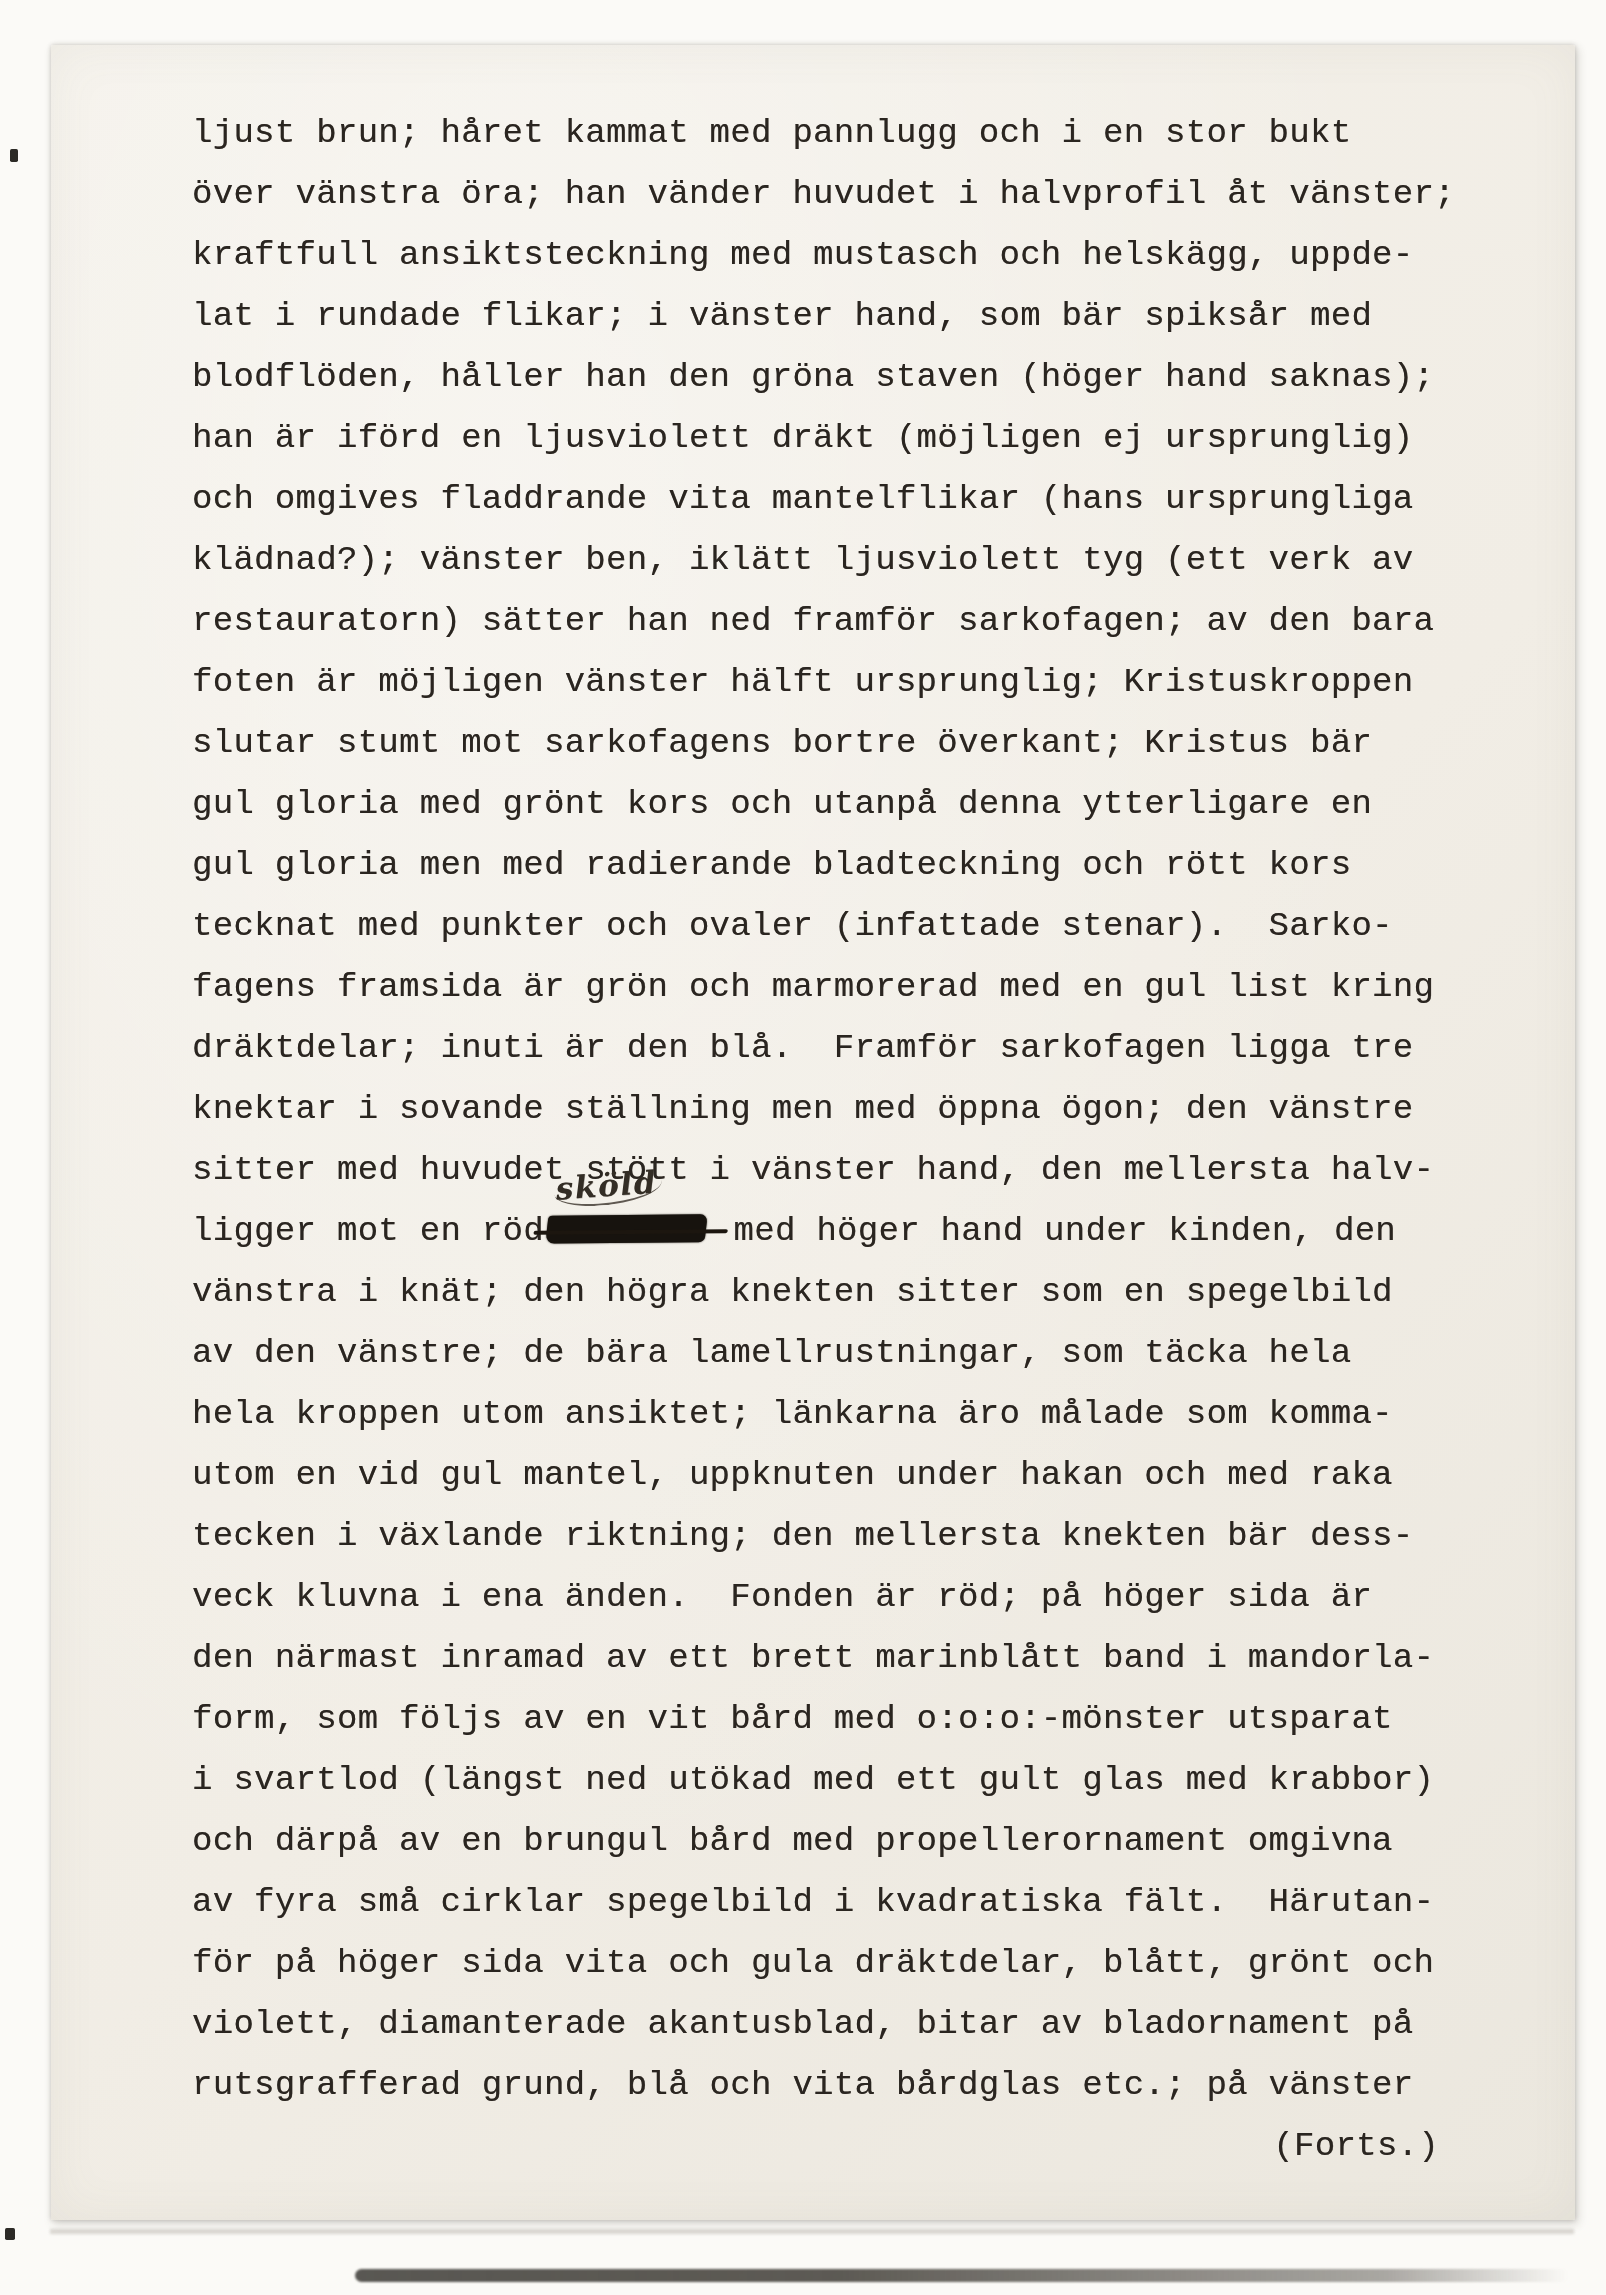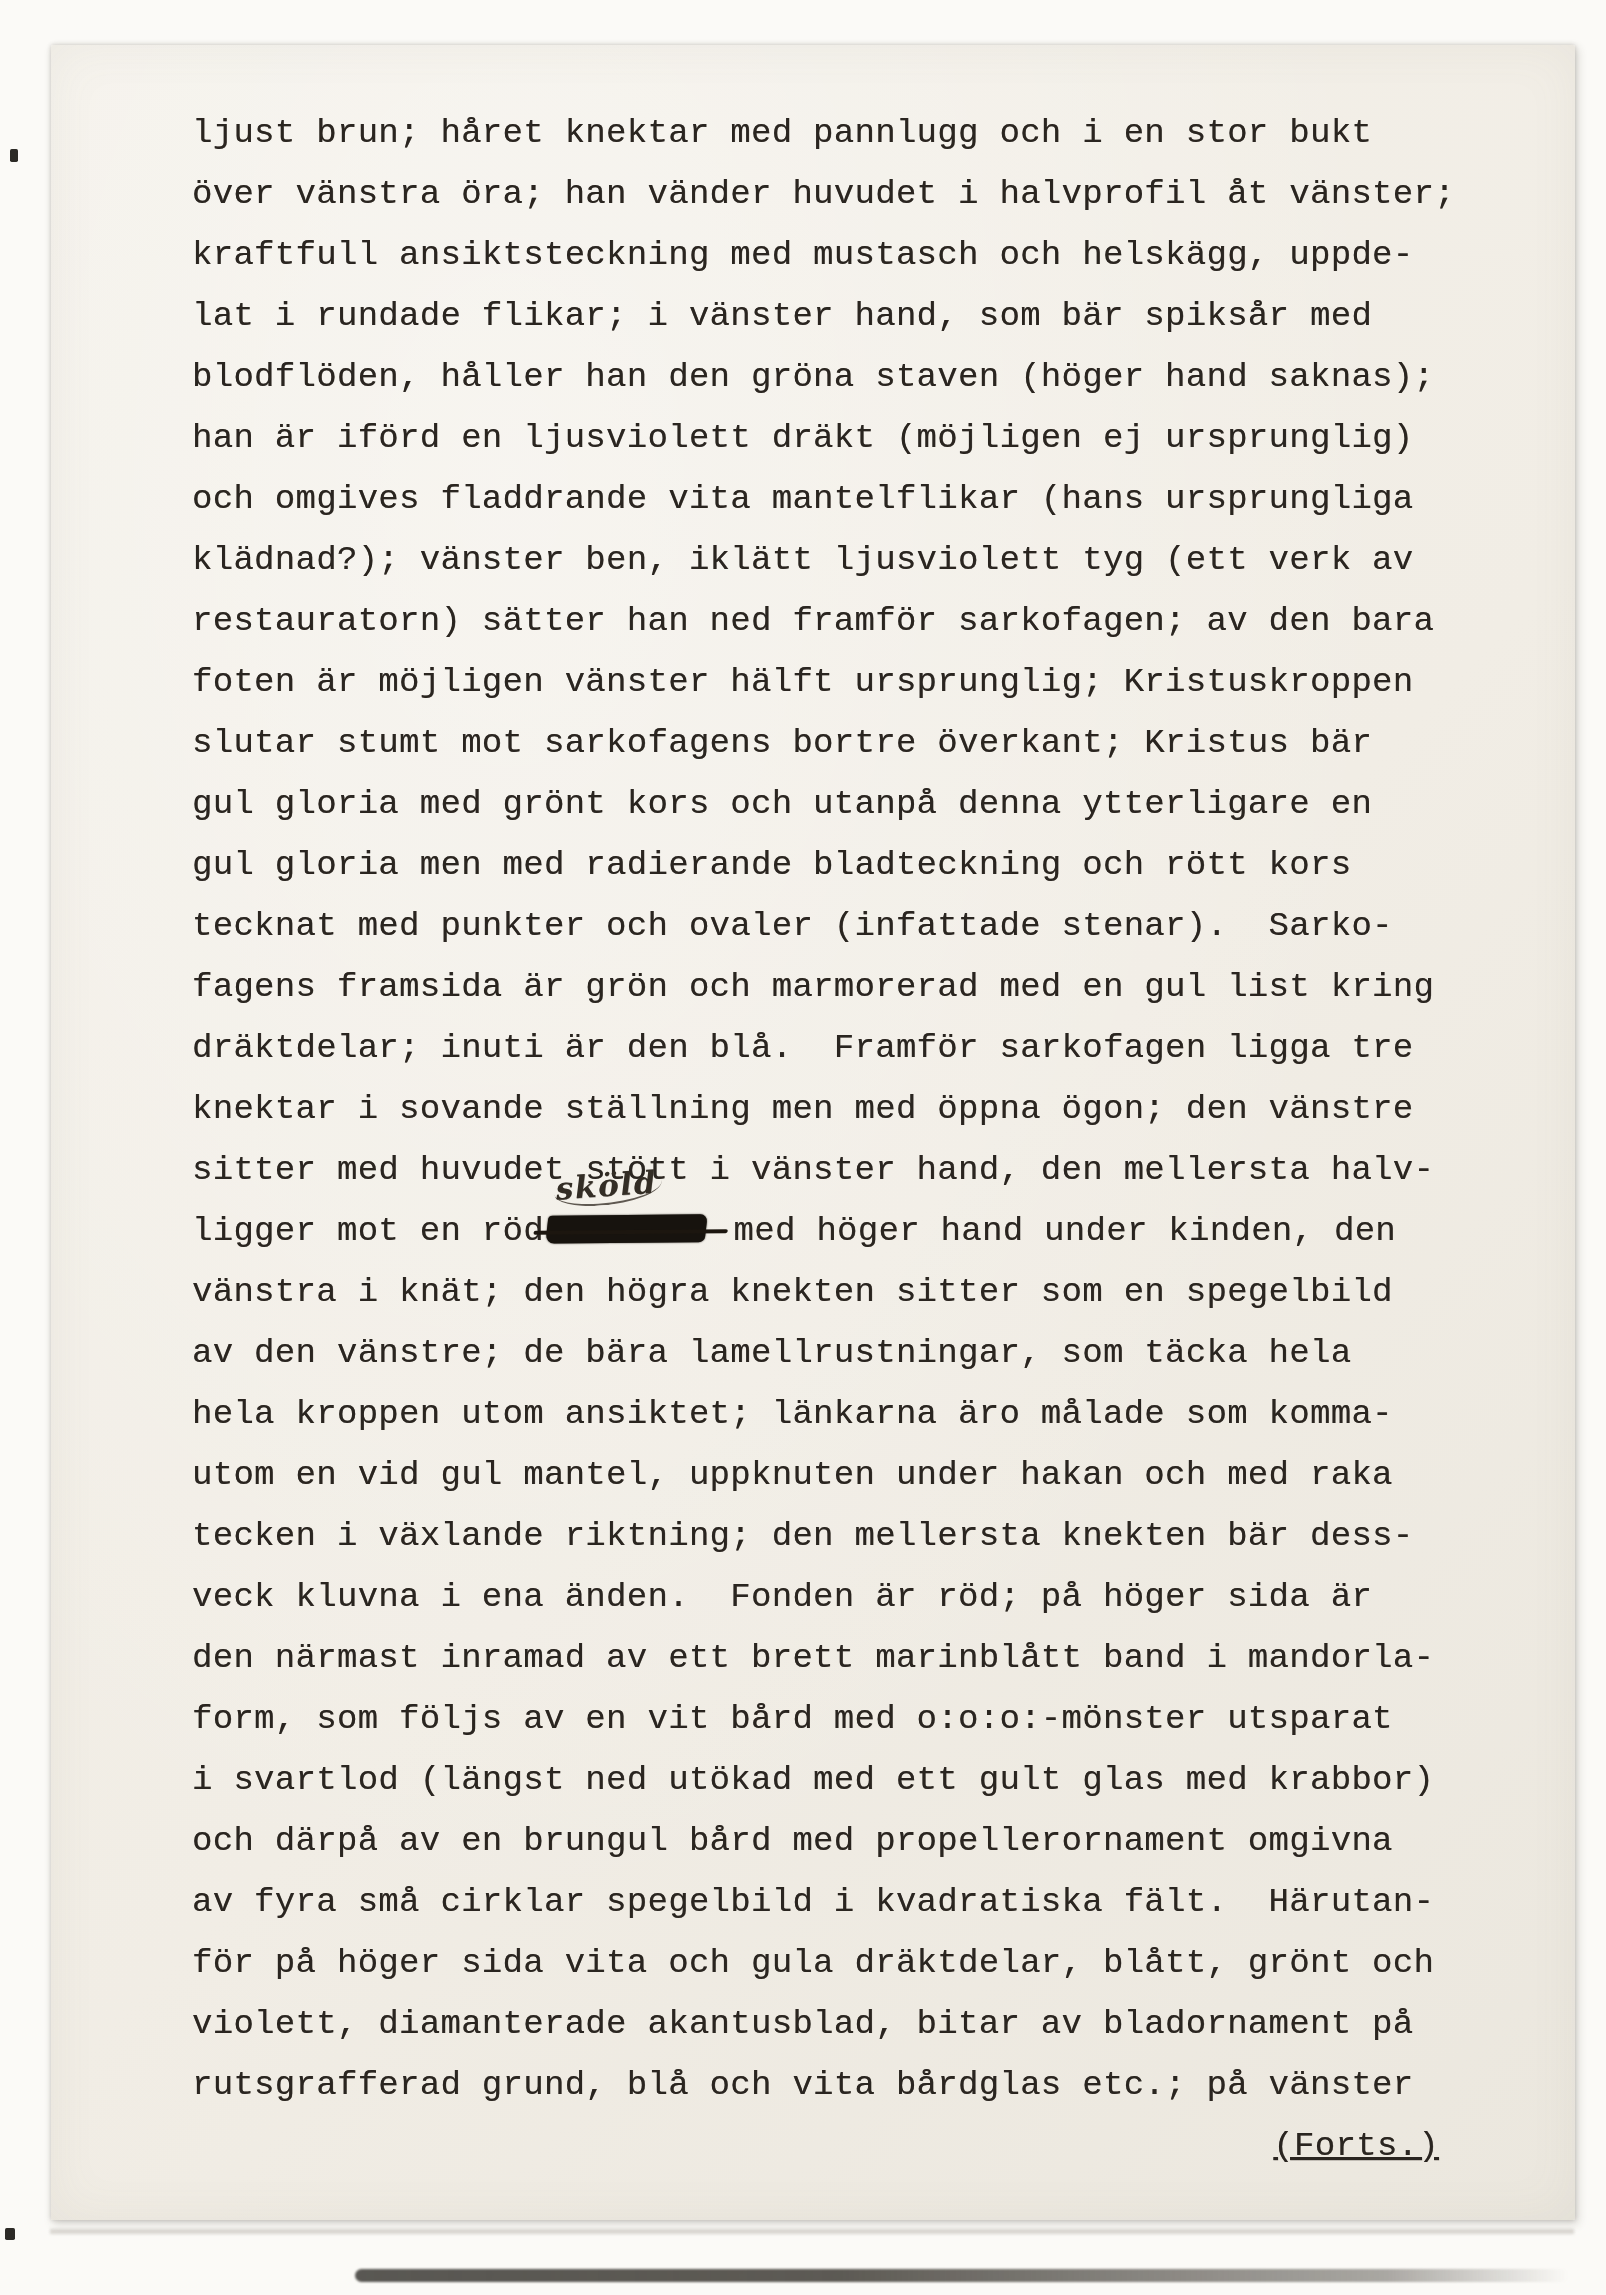--- a/index.html
+++ b/index.html
@@ -37,21 +37,20 @@
     white-space:pre;
     font-size:34px;
     line-height:61px;
     letter-spacing:0.3px;
     color:#2a2520;
     text-shadow:0.2px 0.4px 0.6px rgba(40,33,26,0.55);
   }
   .line.right {
     text-align:right;
     padding-right:95px;
-    text-decoration:underline;
   }
   .redacted {
     position:relative;
     display:inline-block;
     width:159px;
     height:28px;
     margin:0 6.6px -3.3px 3.3px;
     background:#17130e;
     border-radius:4.1px 7.4px 5.8px 9px;
     transform:skewX(-7deg) rotate(-0.5deg);
@@ -104,21 +103,21 @@
     background:rgba(120,112,100,0.25);
     filter:blur(1.7px);
   }
 </style>
 </head>
 <body>
 
 <div id="screenshot">
   <div class="paper">
     <div class="text-block">
-        <div class="line">ljust brun; håret knektar med pannlugg och i en stor bukt</div>
+        <div class="line">ljust brun; håret kammat med pannlugg och i en stor bukt</div>
         <div class="line">över vänstra öra; han vänder huvudet i halvprofil åt vänster;</div>
         <div class="line">kraftfull ansiktsteckning med mustasch och helskägg, uppde-</div>
         <div class="line">lat i rundade flikar; i vänster hand, som bär spiksår med</div>
         <div class="line">blodflöden, håller han den gröna staven (höger hand saknas);</div>
         <div class="line">han är iförd en ljusviolett dräkt (möjligen ej ursprunglig)</div>
         <div class="line">och omgives fladdrande vita mantelflikar (hans ursprungliga</div>
         <div class="line">klädnad?); vänster ben, iklätt ljusviolett tyg (ett verk av</div>
         <div class="line">restauratorn) sätter han ned framför sarkofagen; av den bara</div>
         <div class="line">foten är möjligen vänster hälft ursprunglig; Kristuskroppen</div>
         <div class="line">slutar stumt mot sarkofagens bortre överkant; Kristus bär</div>

